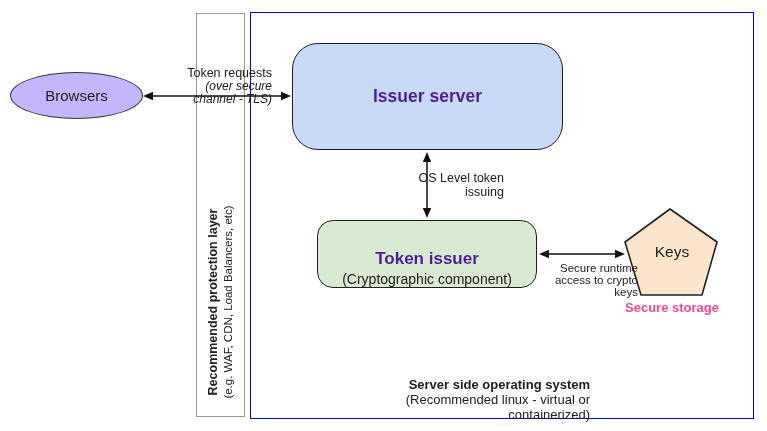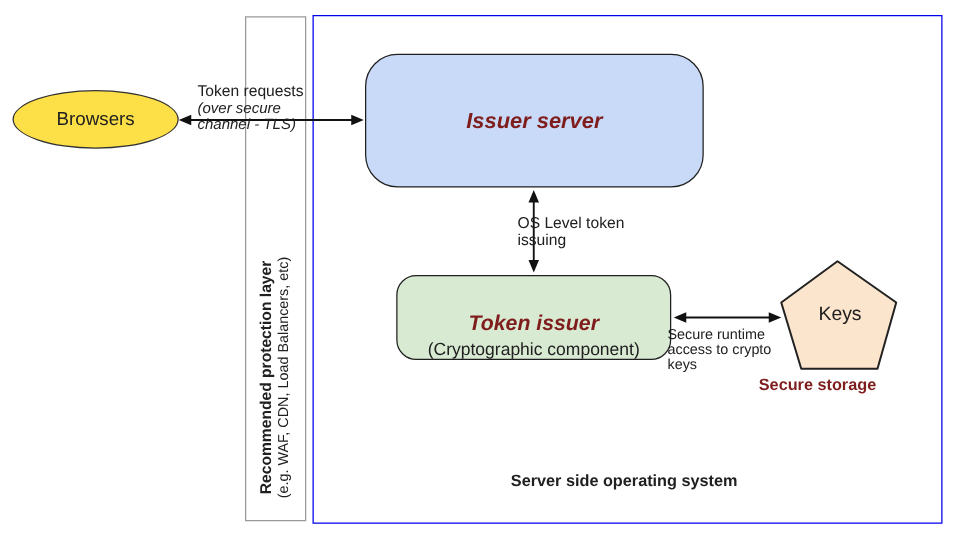--- a/index.html
+++ b/index.html
@@ -27,45 +27,45 @@
     border:1.5px solid #0000ee; background:transparent;
   }
   .os-caption {
     position:absolute; left:350px; top:377px; width:240px; text-align:right; line-height:15px;
   }
   .os-caption .l1 { font-weight:bold; font-size:13px; display:block; }
   .os-caption .l2 { font-size:13px; display:block; }
   
   .browsers {
     position:absolute; left:10px; top:72px; width:133px; height:47px;
-    background:#fde047; border:1.5px solid #333333; border-radius:50%;
+    background:#c4b5fd; border:1.5px solid #333333; border-radius:50%;
     display:flex; align-items:center; justify-content:center; font-size:15px;
   }
   .issuer-server {
     position:absolute; left:292px; top:43px; width:271px; height:107px;
     background:#c9daf8; border:1.5px solid #1f1f1f; border-radius:26px;
     display:flex; flex-direction:column; align-items:center; justify-content:center;
   }
   .token-issuer {
     position:absolute; left:317px; top:220px; width:220px; height:68px;
     background:#d9ead3; border:1.5px solid #1f1f1f; border-radius:16px;
     display:flex; flex-direction:column; align-items:center; justify-content:flex-end;
   }
-  .node-title { font-weight:bold; font-size:17px; color:#7f1d1d;font-style:italic; }
+  .node-title { font-weight:bold; font-size:17px; color:#4c1d95; }
   .node-sub { font-size:14px; margin-top:2px; }
   .pentagon-svg { position:absolute; left:624px; top:205px; width:96px; height:93px; }
   .keys-label {
     position:absolute; left:624px; top:243px; width:96px; text-align:center; font-size:15.5px;
   }
   .secure-storage {
-    position:absolute; left:607px; top:300px; width:130px; 
-    font-size:13px; font-weight:bold; color:#7f1d1d;
+    position:absolute; left:607px; top:300px; width:130px; text-align:center;
+    font-size:13px; font-weight:bold; color:#ec4899;
   }
   
-  .edge-label { position:absolute; text-align:left; }
+  .edge-label { position:absolute; text-align:right; }
   .lbl-token-requests { left:158px; top:67px; width:114px; line-height:13px; }
   .lbl-token-requests .l1 { font-size:12.5px; display:block; }
   .lbl-token-requests .l2, .lbl-token-requests .l3 { font-size:12px; font-style:italic; display:block; }
   .lbl-os-level { left:414px; top:172px; width:90px; font-size:12.5px; line-height:13.5px; }
   .lbl-os-level span { display:block; }
   .lbl-secure-runtime { left:534px; top:262px; width:104px; font-size:11.5px; line-height:12px; }
   .lbl-secure-runtime span { display:block; }
   
   .arrows { position:absolute; left:0; top:0; width:767px; height:431px; pointer-events:none; }
   .arrows line { stroke:#111; stroke-width:1.5; }
@@ -80,20 +80,21 @@
   <div class="strip-text-wrap">
     <div class="strip-text">
       <span class="l1">Recommended protection layer</span>
       <span class="l2">(e.g. WAF, CDN, Load Balancers, etc)</span>
     </div>
   </div>
 
   <div class="os-box"></div>
   <div class="os-caption">
     <span class="l1">Server side operating system</span>
+    <span class="l2">(Recommended linux - virtual or containerized)</span>
   </div>
 
   <div class="browsers">
     <span>Browsers</span>
   </div>
 
   <div class="issuer-server">
     <div class="node-title" style="font-size:17.5px">Issuer server</div>
   </div>
 

